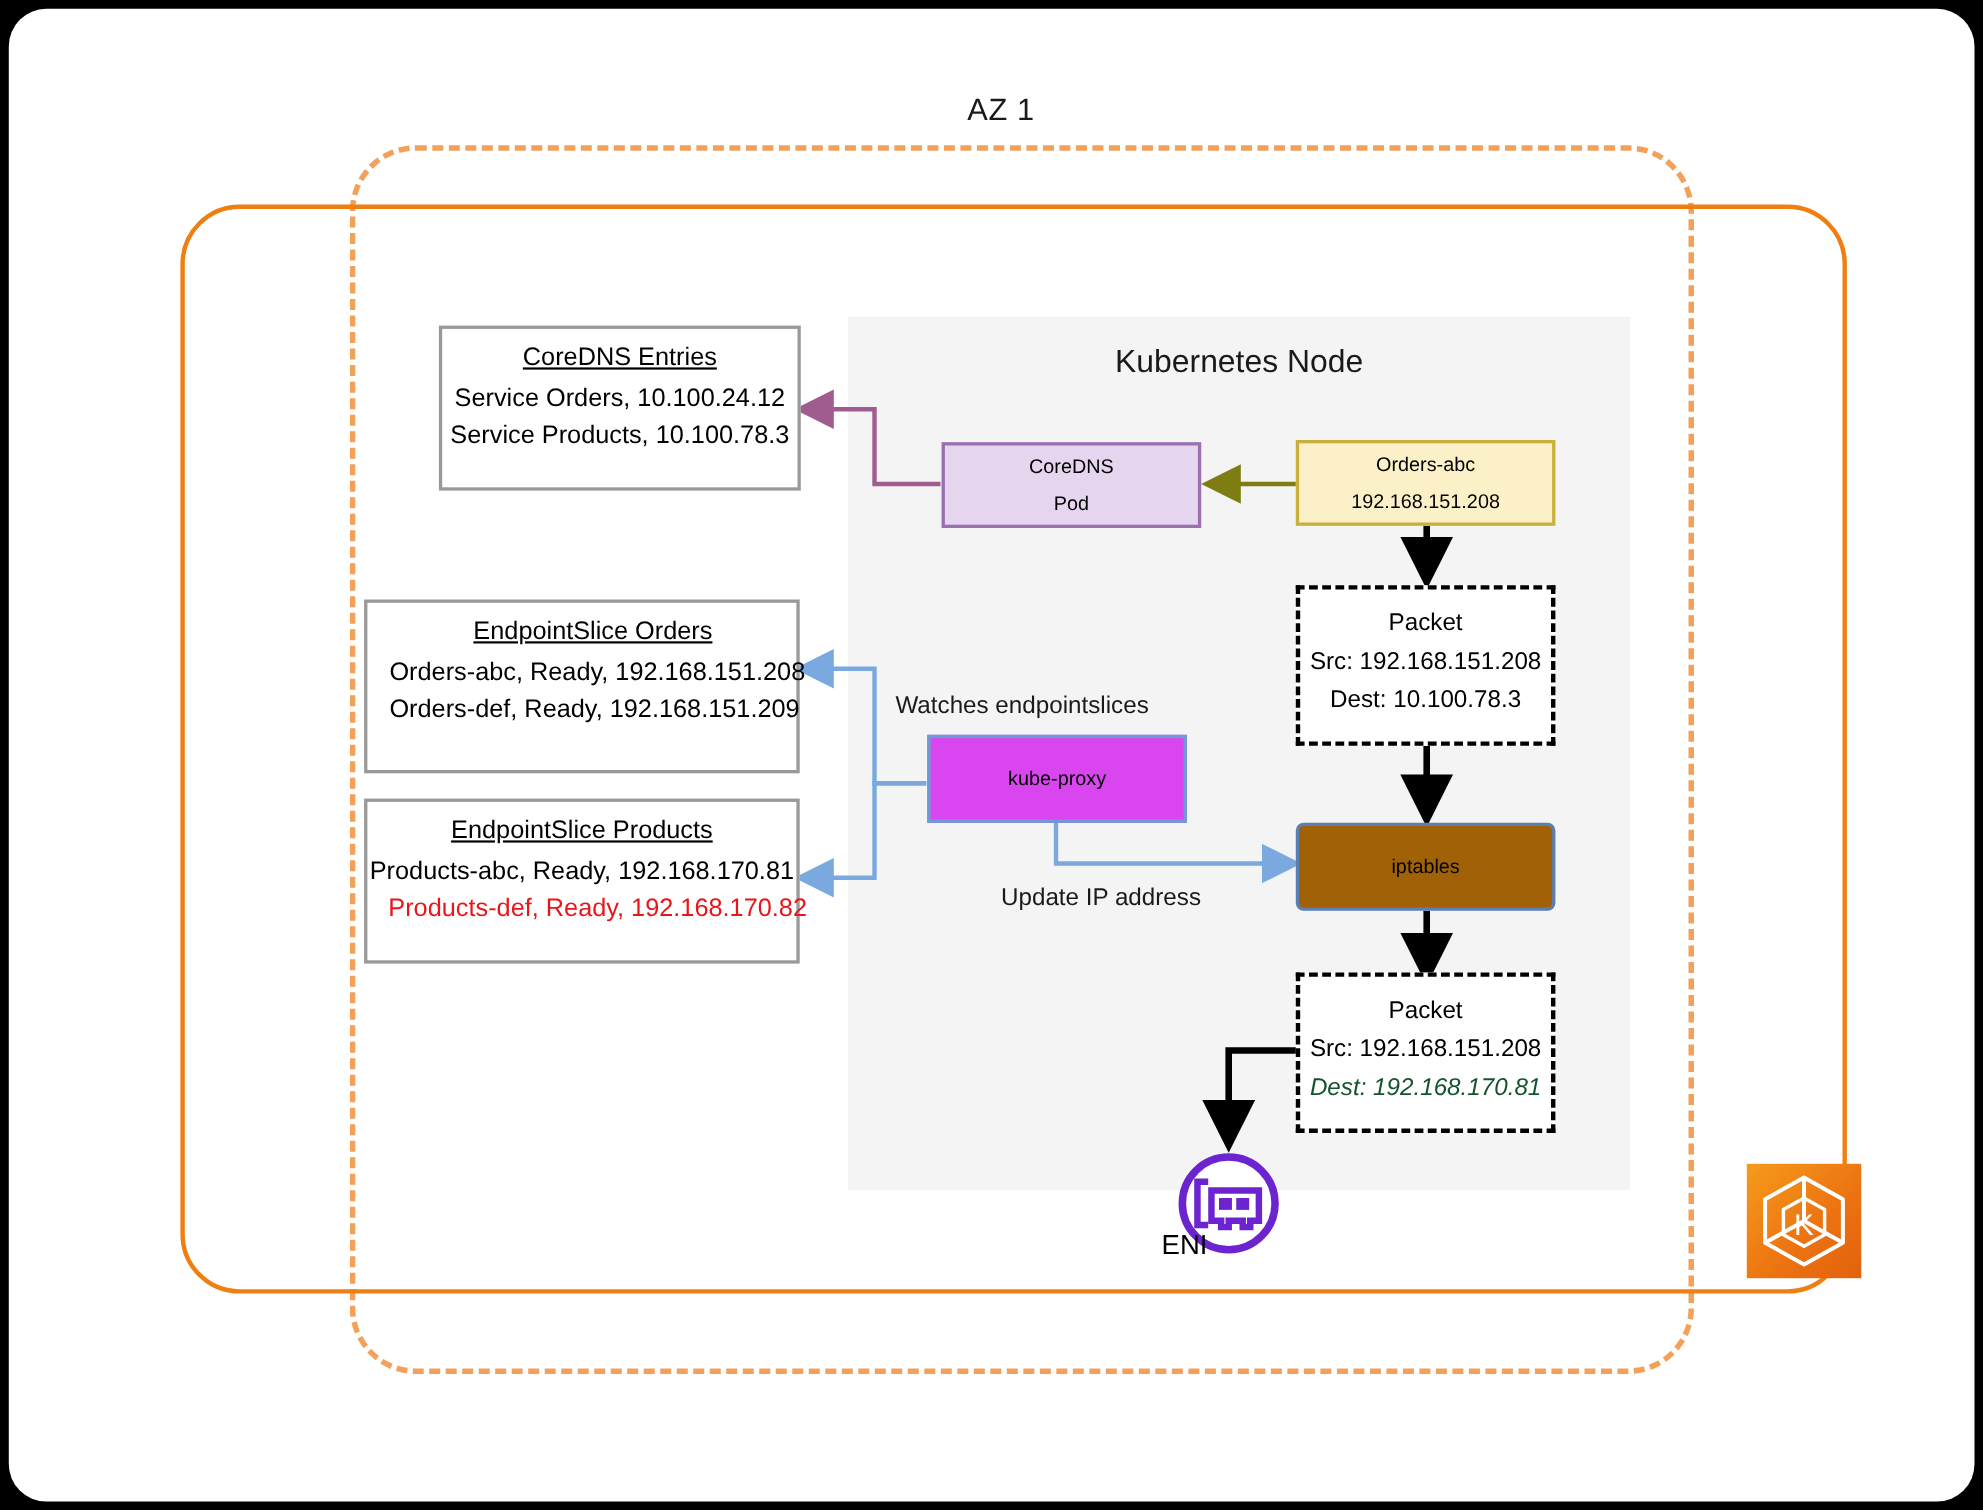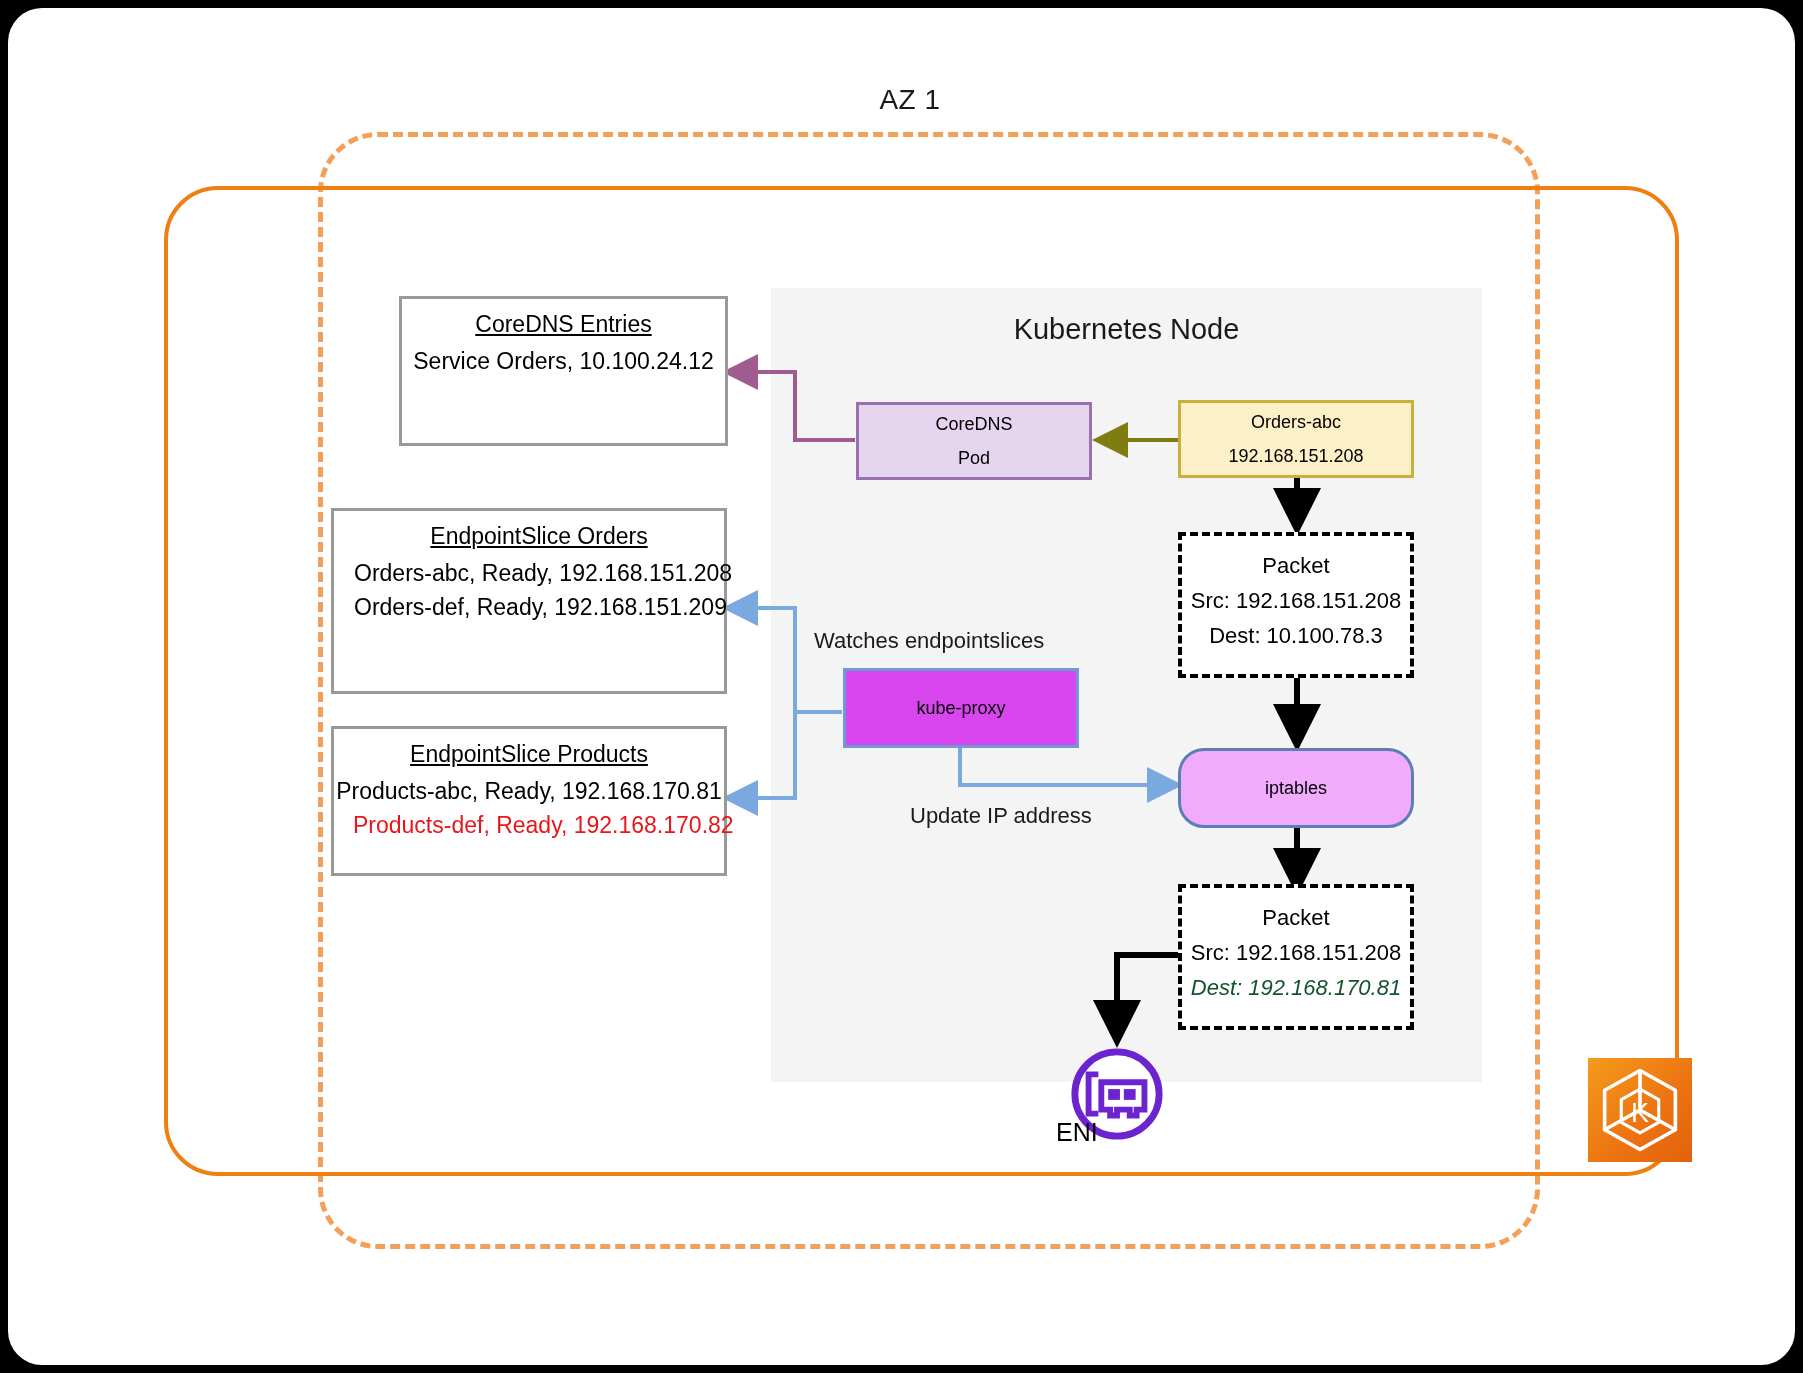--- a/index.html
+++ b/index.html
@@ -135,23 +135,23 @@
   }
   .box-pod-orders {
     background: #fbf0c8;
     border: 3px solid #c8b03a;
   }
   .box-kubeproxy {
     background: #d946ef;
     border: 3px solid #6f9ad3;
   }
   .box-iptables {
-    background: #f0abfc;
+    background: #a16207;
     border: 3px solid #5b7fb5;
-    border-radius: 26px;
+    border-radius: 7px;
   }
 
   
   .edge-label {
     position: absolute;
     font-size: 22px;
     color: #1a1a1a;
     white-space: nowrap;
   }
 
@@ -229,23 +229,24 @@
     <path d="M1297,678 L1297,740" stroke="#000000" stroke-width="6" fill="none" marker-end="url(#arrowBlack)"></path>
 
     <path d="M1297,828 L1297,884" stroke="#000000" stroke-width="6" fill="none" marker-end="url(#arrowBlack)"></path>
 
     <path d="M1180,955 L1117,955 L1117,1036" stroke="#000000" stroke-width="6" fill="none" marker-end="url(#arrowBlack)"></path>
   </svg>
 
   <div class="info-box" style="left:399px; top:296px; width:329px; height:150px;">
     <span class="info-title">CoreDNS Entries</span>
     <span class="info-line">Service Orders, 10.100.24.12</span>
-  </div>
-
-  <div class="info-box" style="left:331px; top:508px; width:396px; height:186px;padding-left:20px;">
+    <span class="info-line">Service Products, 10.100.78.3</span>
+  </div>
+
+  <div class="info-box" style="left:331px; top:545px; width:396px; height:158px;padding-left:20px;">
     <span class="info-title">EndpointSlice Orders</span>
     <span class="info-line">Orders-abc, Ready, 192.168.151.208</span>
     <span class="info-line">Orders-def, Ready, 192.168.151.209</span>
   </div>
 
   <div class="info-box" style="left:331px; top:726px; width:396px; height:150px;">
     <span class="info-title">EndpointSlice Products</span>
     <span class="info-line">Products-abc, Ready, 192.168.170.81</span>
     <span class="info-line red">Products-def, Ready, 192.168.170.82</span>
   </div>

